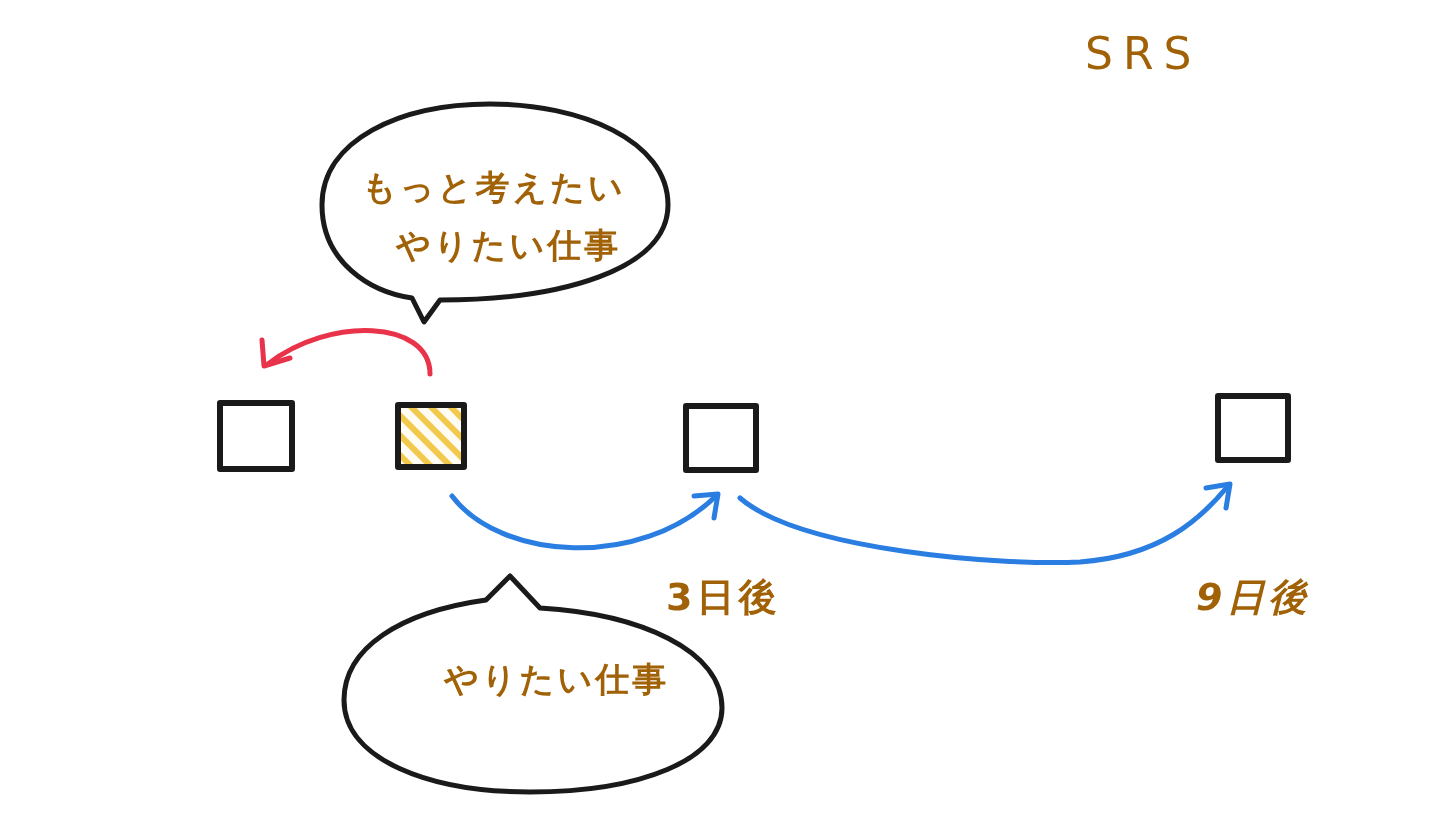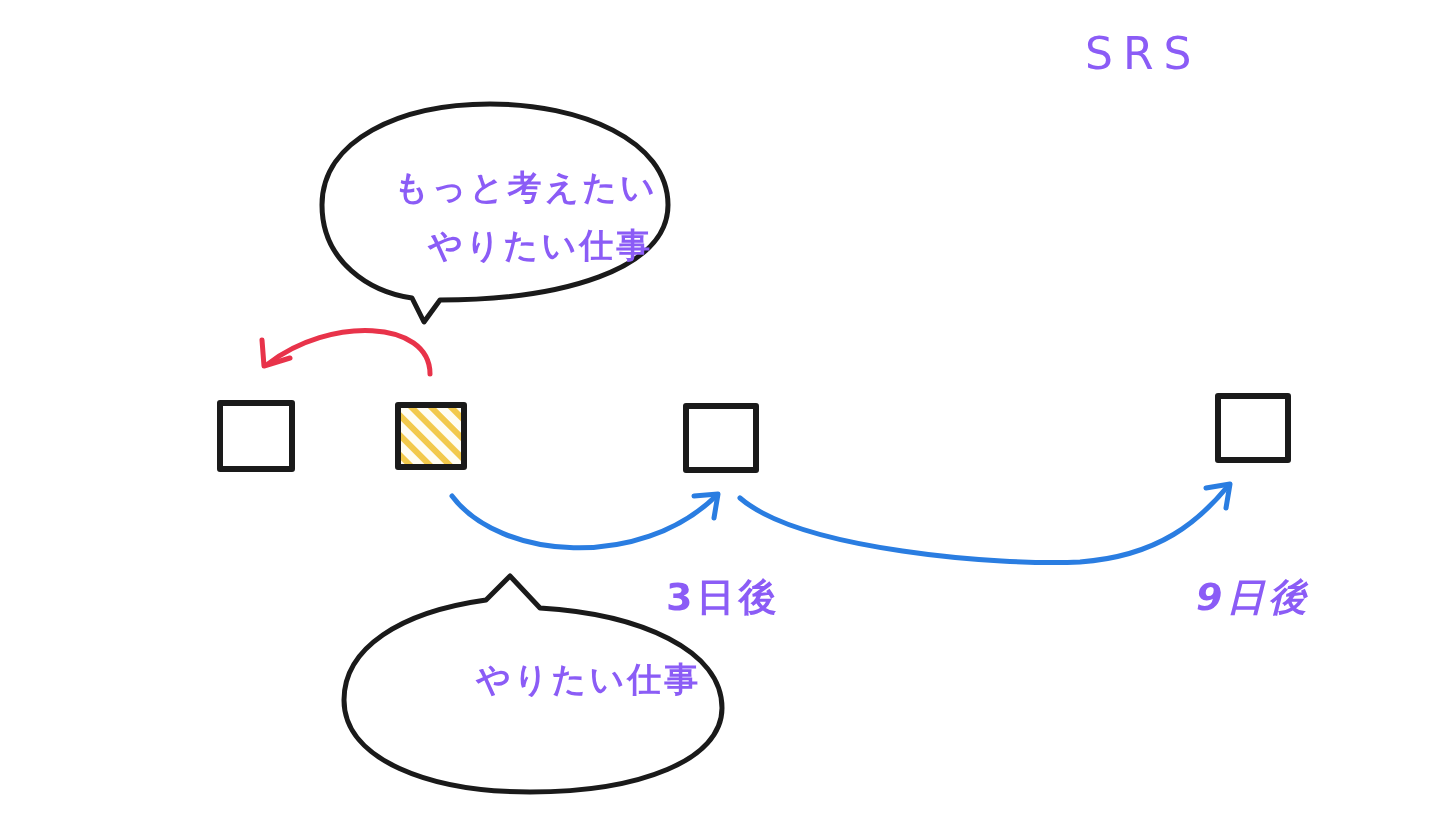--- a/index.html
+++ b/index.html
@@ -1,24 +1,24 @@
 <!DOCTYPE html>
 <html><head>
   <meta charset="utf-8">
   <style>
     html, body { margin: 0; padding: 0; background: #ffffff; }
     body { width: 1456px; height: 832px; position: relative; overflow: hidden; font-family: "DejaVu Sans", sans-serif; }
     svg { position: absolute; left: 0; top: 0; }
     .ink { stroke: #1a1a1a; fill: none; stroke-linecap: round; stroke-linejoin: round; }
     .label {
-      position: absolute; color: #8b5cf6; white-space: nowrap;
+      position: absolute; color: #a16207; white-space: nowrap;
       font-family: "DejaVu Sans", sans-serif; font-weight: bold;
     }
     .title { left: 1085px; top: 28px; font-size: 44px; letter-spacing: 10px; font-weight: normal; }
-    .bubble-text { font-size: 34px; line-height: 58px; letter-spacing: 3px; margin-left: 32px; }
+    .bubble-text { font-size: 34px; line-height: 58px; letter-spacing: 3px; }
     .bubble1 { left: 362px; top: 158px; }
     .bubble1 .l2 { padding-left: 34px; }
     .bubble2 { left: 432px; top: 650px; }
     .bubble2 .l2 { padding-left: 12px; }
     .day { font-size: 38px; letter-spacing: 4px; }
     .day1 { left: 666px; top: 572px; }
     .day2 { left: 1196px; top: 572px; font-style: italic; }
   </style>
 </head>
 <body>

